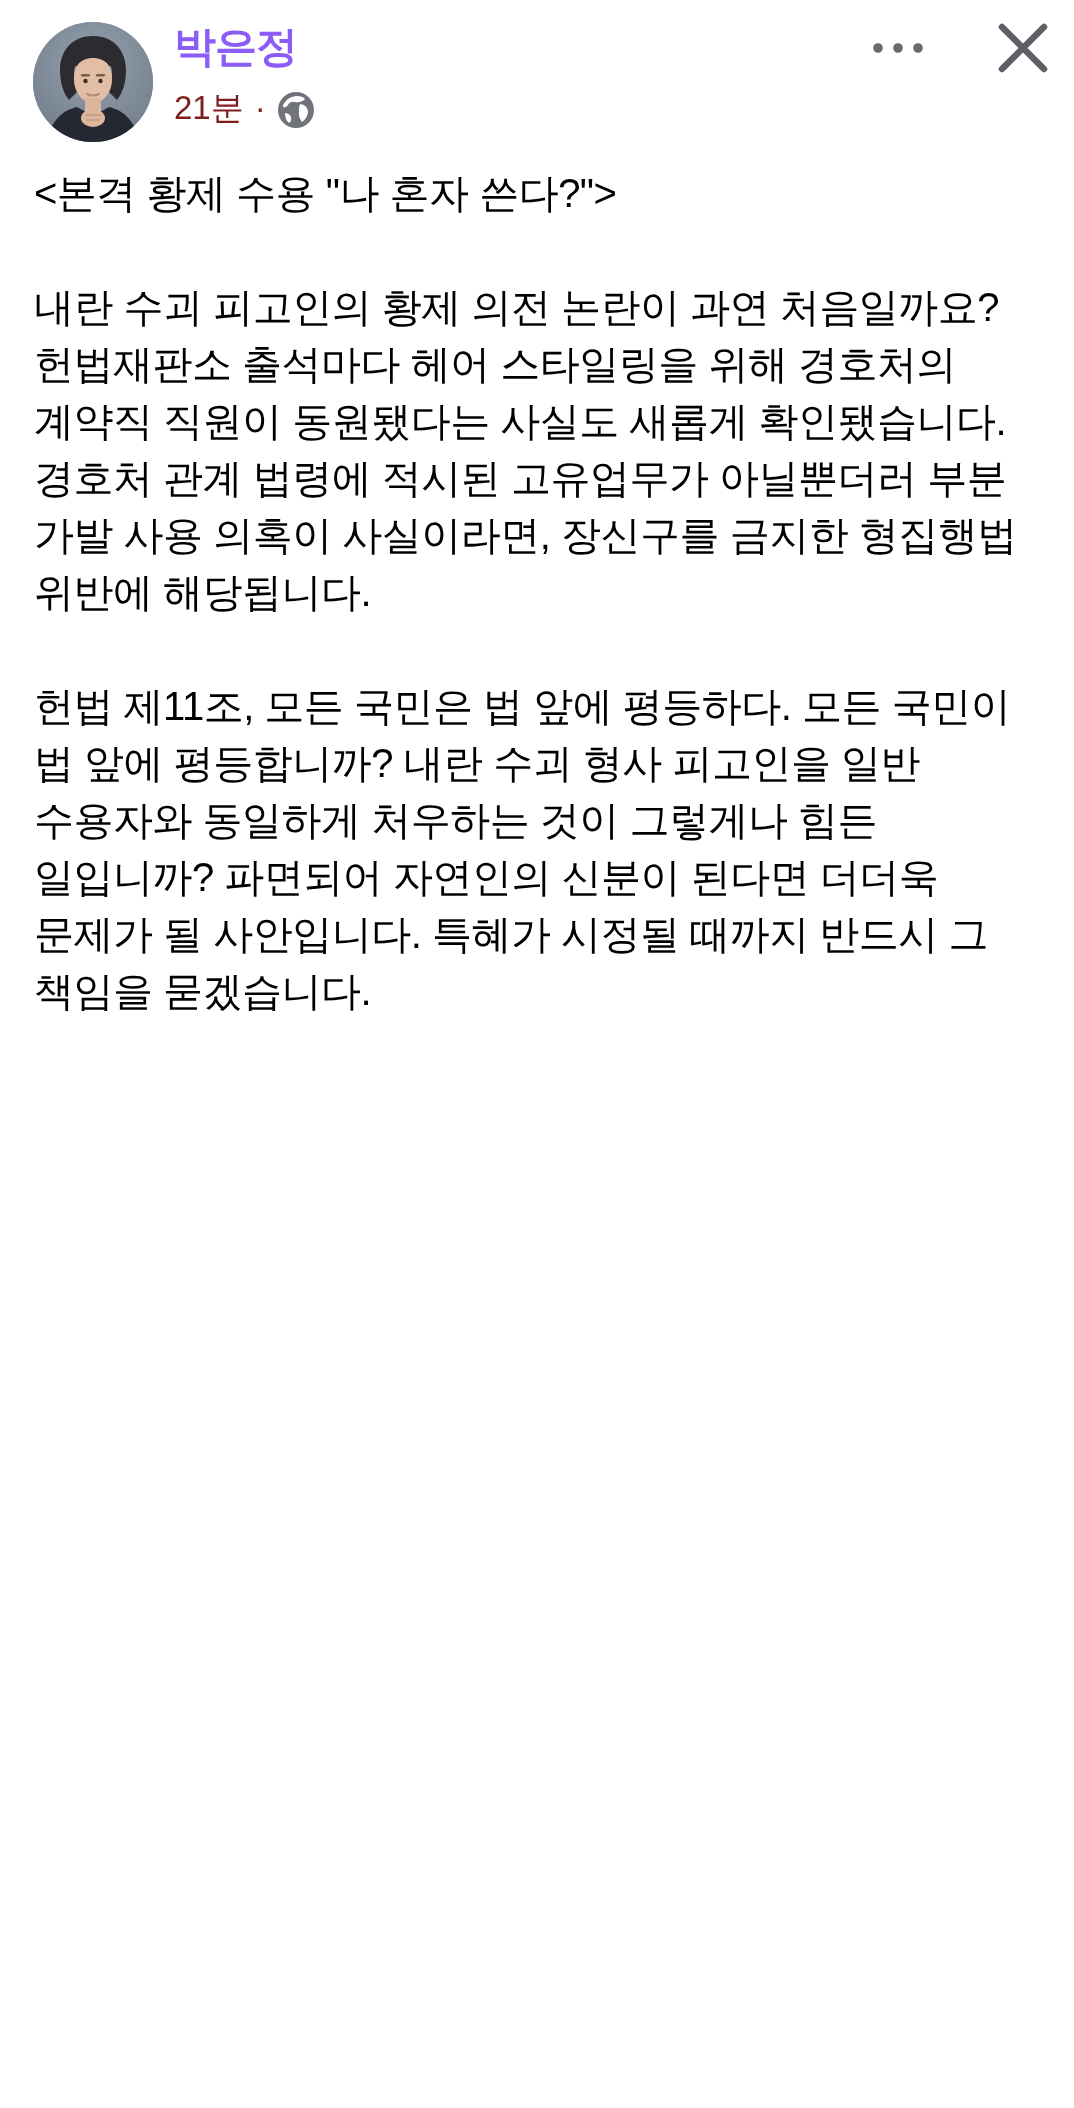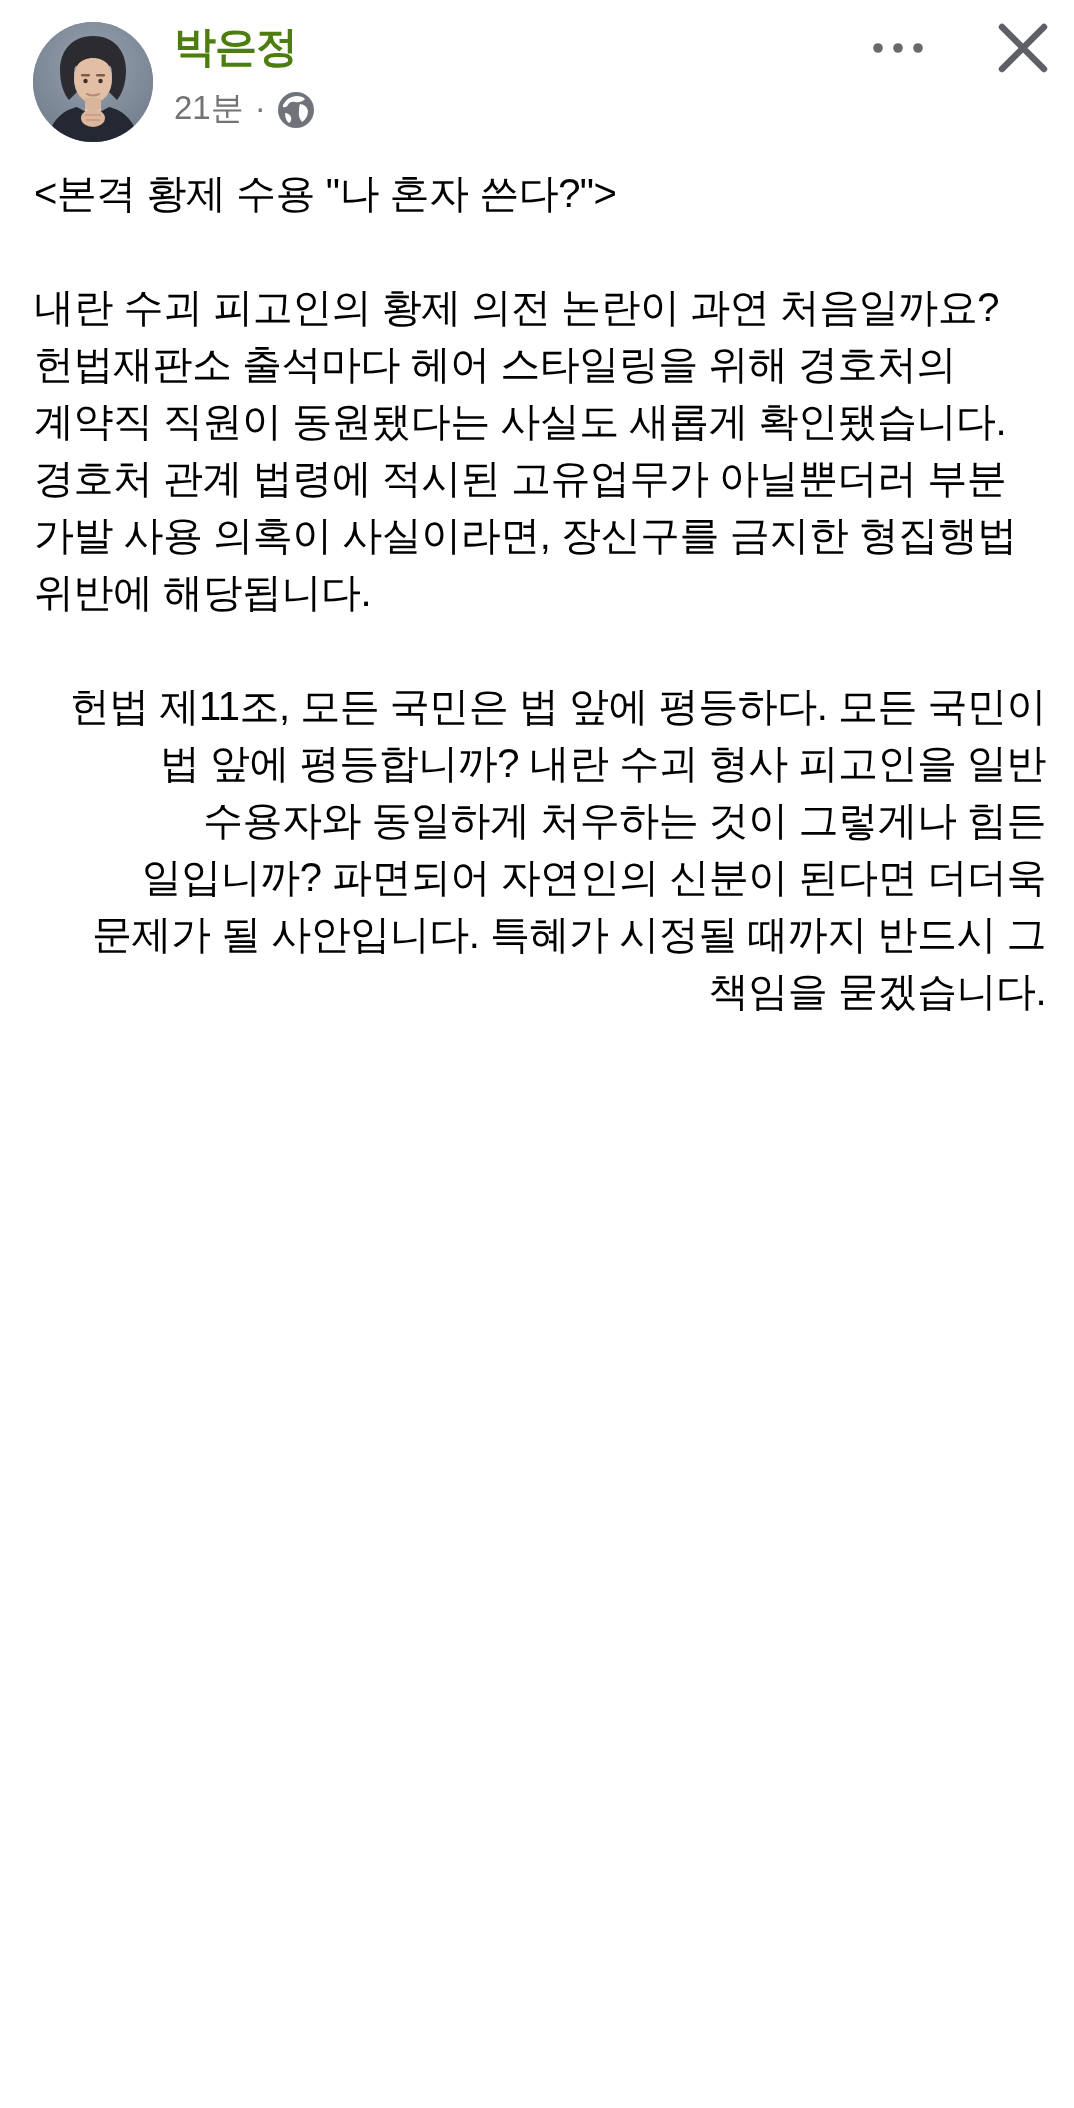--- a/index.html
+++ b/index.html
@@ -17,26 +17,26 @@
   .header { position: absolute; top: 0; left: 0; right: 0; height: 160px; }
   .avatar {
     position: absolute; left: 33px; top: 22px;
     width: 120px; height: 120px; border-radius: 50%;
     overflow: hidden; cursor: pointer; background: #8794a2;
   }
   .avatar svg { display: block; width: 100%; height: 100%; }
   .author-name {
     position: absolute; left: 174px; top: 22px;
     font-size: 42px; line-height: 50px; font-weight: 700;
-    color: #4d7c0f; letter-spacing: -1px; cursor: pointer;
+    color: #8b5cf6; letter-spacing: -1px; cursor: pointer;
   }
   .meta-row {
     position: absolute; left: 174px; top: 88px;
     display: flex; align-items: center; gap: 11px;
-    font-size: 33px; line-height: 40px; color: #737373;
+    font-size: 33px; line-height: 40px; color: #7f1d1d;
   }
   .globe-wrap { display: inline-flex; align-items: center; transform: translateY(2px); }
   .more-btn {
     position: absolute; left: 860px; top: 26px;
     width: 78px; height: 44px;
     display: flex; align-items: center; justify-content: center;
     cursor: pointer;
   }
   .close-btn {
     position: absolute; left: 990px; top: 15px;
@@ -46,21 +46,21 @@
   }
 
   
   .content {
     position: absolute; left: 34px; top: 165px;
     width: 1012px;
     font-size: 40px; line-height: 57px;
     color: #000000; letter-spacing: -0.5px;
   }
   .para { white-space: pre-line; margin: 0 0 57px 0; }
-  .para:last-child { margin-bottom: 0; text-align: right; }
+  .para:last-child { margin-bottom: 0; }
 </style>
 </head>
 <body>
 
 <div class="post-card">
 
   <header class="header">
 
     <div class="avatar">
 

